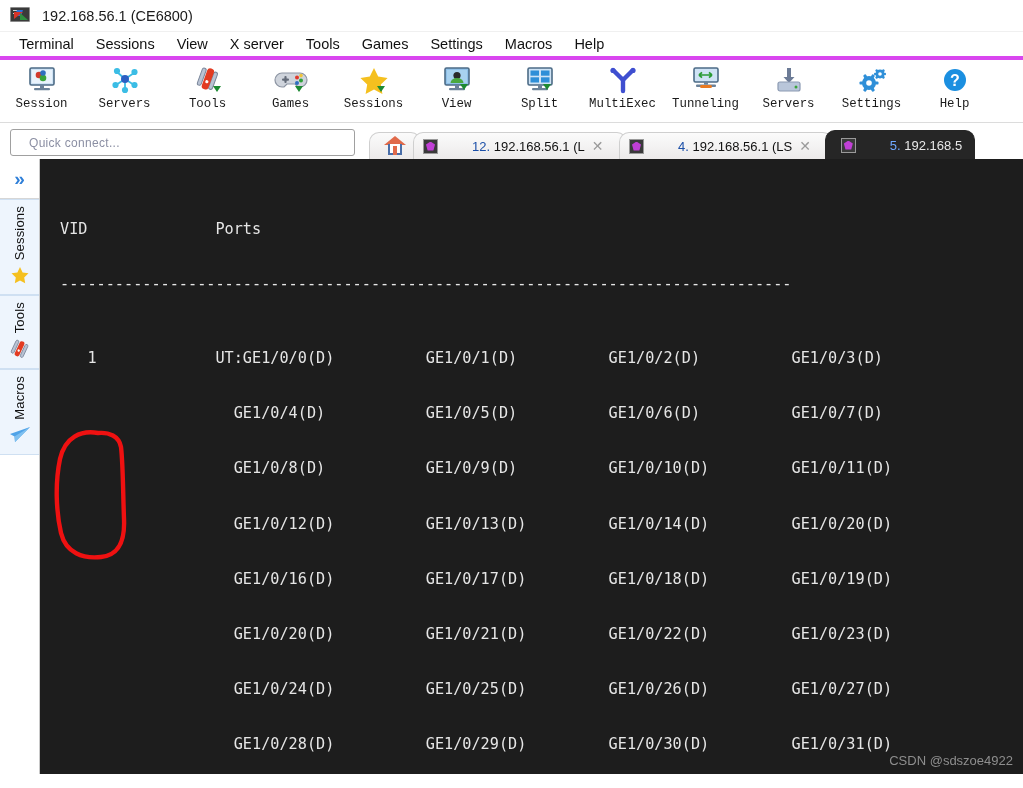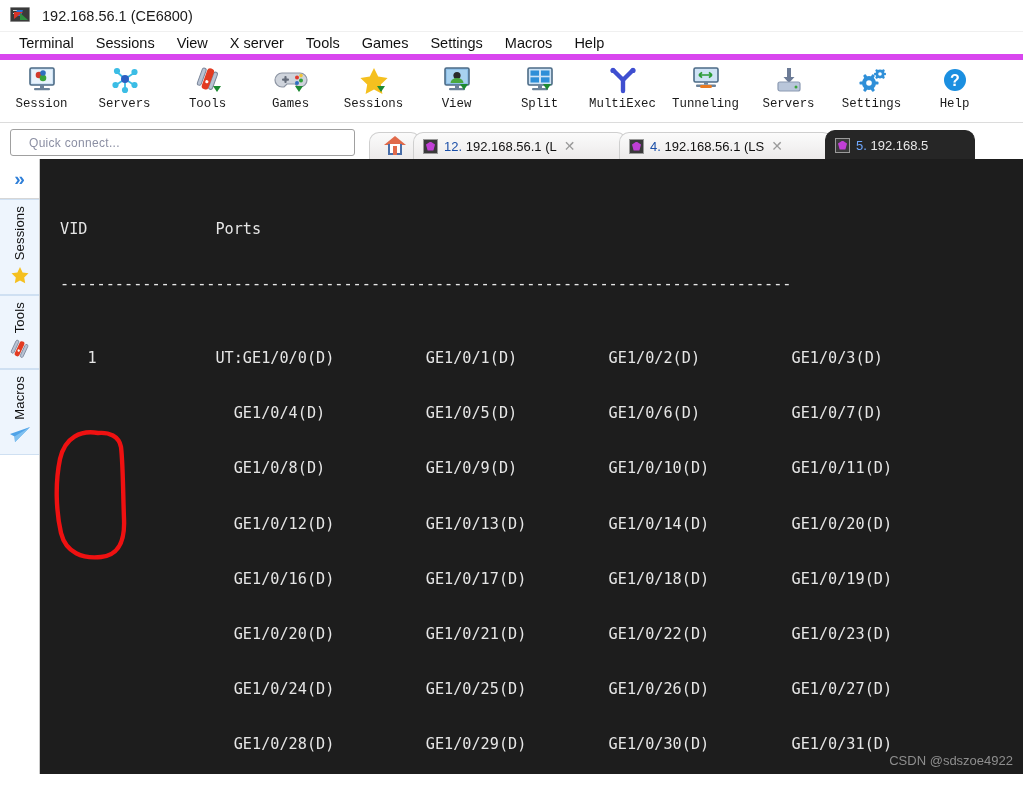--- a/index.html
+++ b/index.html
@@ -61,21 +61,21 @@
     color: #1a1a1a;
   }
 
   
   .menubar {
     height: 28px;
     display: flex;
     align-items: center;
     padding-left: 8px;
     background: #ffffff;
-    border-bottom: 6px solid #d946ef;
+    border-bottom: 4px solid #d946ef;
   }
   .menu-item {
     font-size: 14.5px;
     color: #111;
     padding: 2px 11px;
     cursor: default;
     white-space: nowrap;
   }
 
   
@@ -173,21 +173,21 @@
     display:flex; align-items:center; justify-content:center;
     margin-right: 6px;
     flex: none;
   }
   .tab-ico .gem {
     width: 9px; height: 9px;
     background: #c13fd6;
     clip-path: polygon(50% 0,100% 32%,82% 100%,18% 100%,0 32%);
   }
   .tab-label { overflow:hidden; text-overflow:clip; }
-  .tab-label .num { color:#1b4fa8; }
+  .tab-label .num { color:#1b4fa8;margin-left:28px; }
   .tab.active .tab-label .num { color:#6fa8ff; }
   .tab-close { margin-left:7px; color:#9a9a9a; font-size:14px; }
   .home-ico { width:22px;height:20px;position:relative; }
   .home-ico .roof{
     position:absolute;left:0;top:0;width:0;height:0;
     border-left:11px solid transparent;border-right:11px solid transparent;
     border-bottom:9px solid #e06a4a;
   }
   .home-ico .body{
     position:absolute;left:4px;top:8px;width:14px;height:11px;
@@ -499,21 +499,21 @@
     </div>
 
     <div class="tab" style="width:214px;">
       <span class="tab-ico">
           <span class="gem"></span>
         </span>
       <span class="tab-label"><span class="num">4.</span><span> 192.168.56.1 (LS</span></span>
       <span class="tab-close">✕</span>
     </div>
 
-    <div class="tab active" style="width:150px;">
+    <div class="tab active" style="width:150px;justify-content:center;">
       <span class="tab-ico">
           <span class="gem"></span>
         </span>
       <span class="tab-label"><span class="num">5.</span><span> 192.168.5</span></span>
     </div>
   </div>
 </div>
 
 <div class="main">
 

